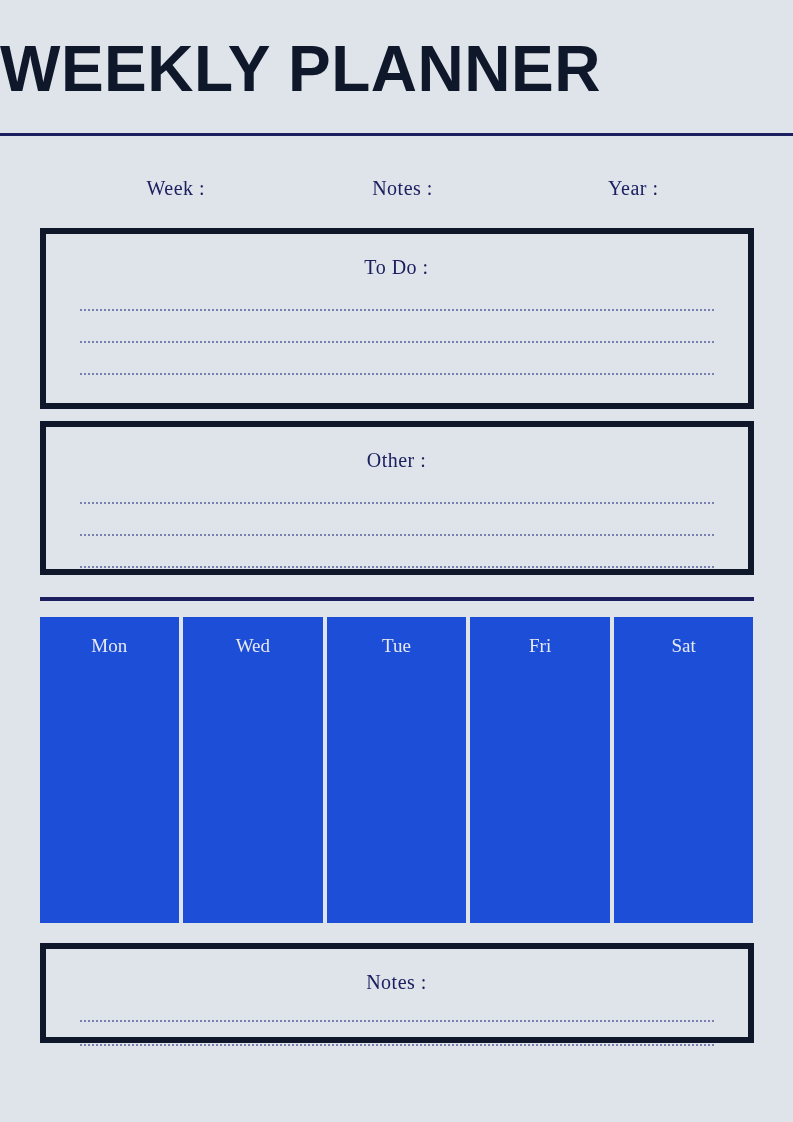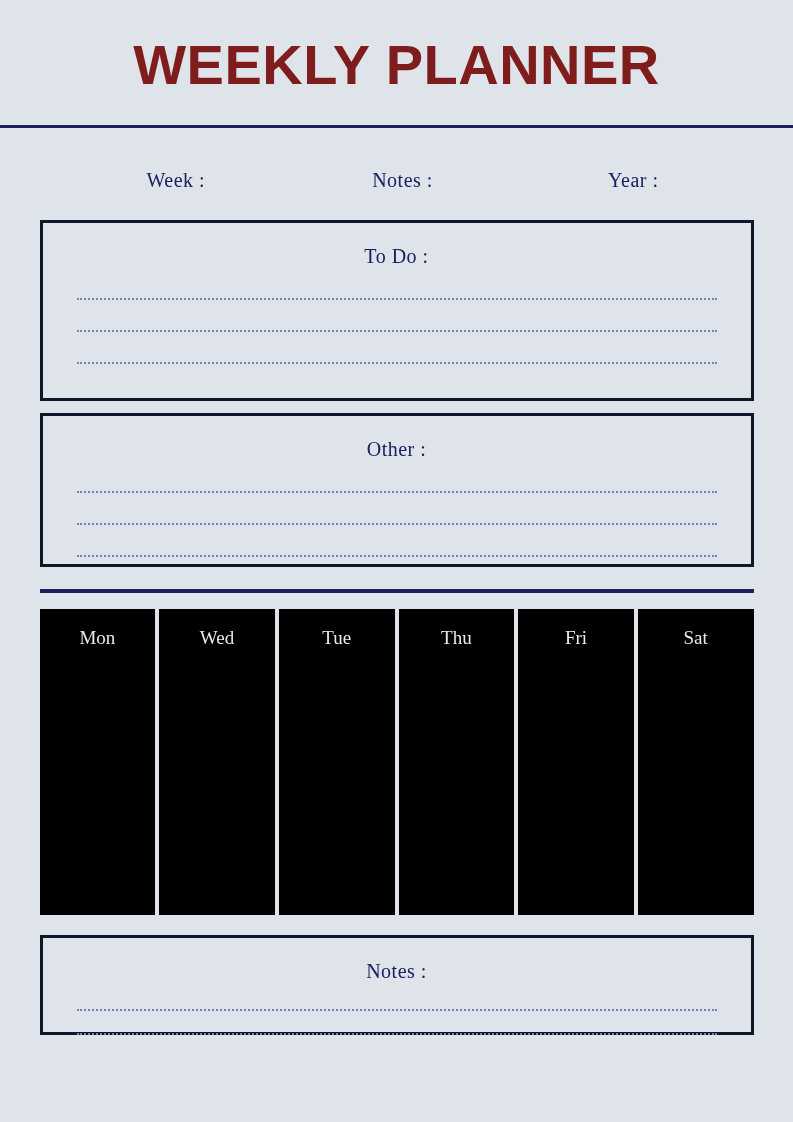--- a/index.html
+++ b/index.html
@@ -16,26 +16,25 @@
   }
   .page {
     position: relative;
     width: 793px;
     height: 1122px;
     box-sizing: border-box;
   }
 
   
   .title {
-    text-align: center;
     font-family: "Liberation Sans", sans-serif;
     font-weight: bold;
-    font-size: 56px;
+    font-size: 64px;
     letter-spacing: 0.5px;
-    color: #7f1d1d;
+    color: #0f172a;
     padding-top: 37px;
     line-height: 1.0;
   }
   .title-rule {
     margin: 32px 0 0 0;
     height: 3px;
     background: #1d2060;
     width: 793px;
   }
 
@@ -54,21 +53,21 @@
   }
   .wmy .cell.c1 { text-align: left; padding-left: 110px; }
   .wmy .cell.c2 { text-align: center; }
   .wmy .cell.c3 { text-align: right; padding-right: 98px; }
 
   
   .box {
     box-sizing: border-box;
     width: 714px;
     margin: 0 auto;
-    border: 3px solid #0f172a;
+    border: 6px solid #0f172a;
     background: transparent;
   }
   .box-title {
     text-align: center;
     font-size: 20px;
     letter-spacing: 0.5px;
     padding-top: 22px;
     padding-bottom: 4px;
   }
   .dotline {
@@ -97,21 +96,21 @@
   
   .days {
     width: 714px;
     margin: 16px auto 0 auto;
     display: flex;
     gap: 4px;
     height: 306px;
   }
   .day-col {
     flex: 1 1 0;
-    background: #000000;
+    background: #1d4ed8;
     color: #e8eaf2;
     text-align: center;
     font-size: 19px;
     padding-top: 18px;
     box-sizing: border-box;
   }
 
   
   #notes-box {
     margin-top: 20px;
@@ -158,21 +157,20 @@
         <div class="dotline"></div>
       </div>
   </div>
 
   <div class="thick-rule"></div>
 
   <div class="days">
     <div class="day-col"><span>Mon</span></div>
     <div class="day-col"><span>Wed</span></div>
     <div class="day-col"><span>Tue</span></div>
-    <div class="day-col"><span>Thu</span></div>
     <div class="day-col"><span>Fri</span></div>
     <div class="day-col"><span>Sat</span></div>
   </div>
 
   <div class="box" id="notes-box">
     <div class="box-title">Notes :</div>
     <div class="dotline-wrap">
         <div class="dotline"></div>
       </div>
     <div class="dotline-wrap sp">

